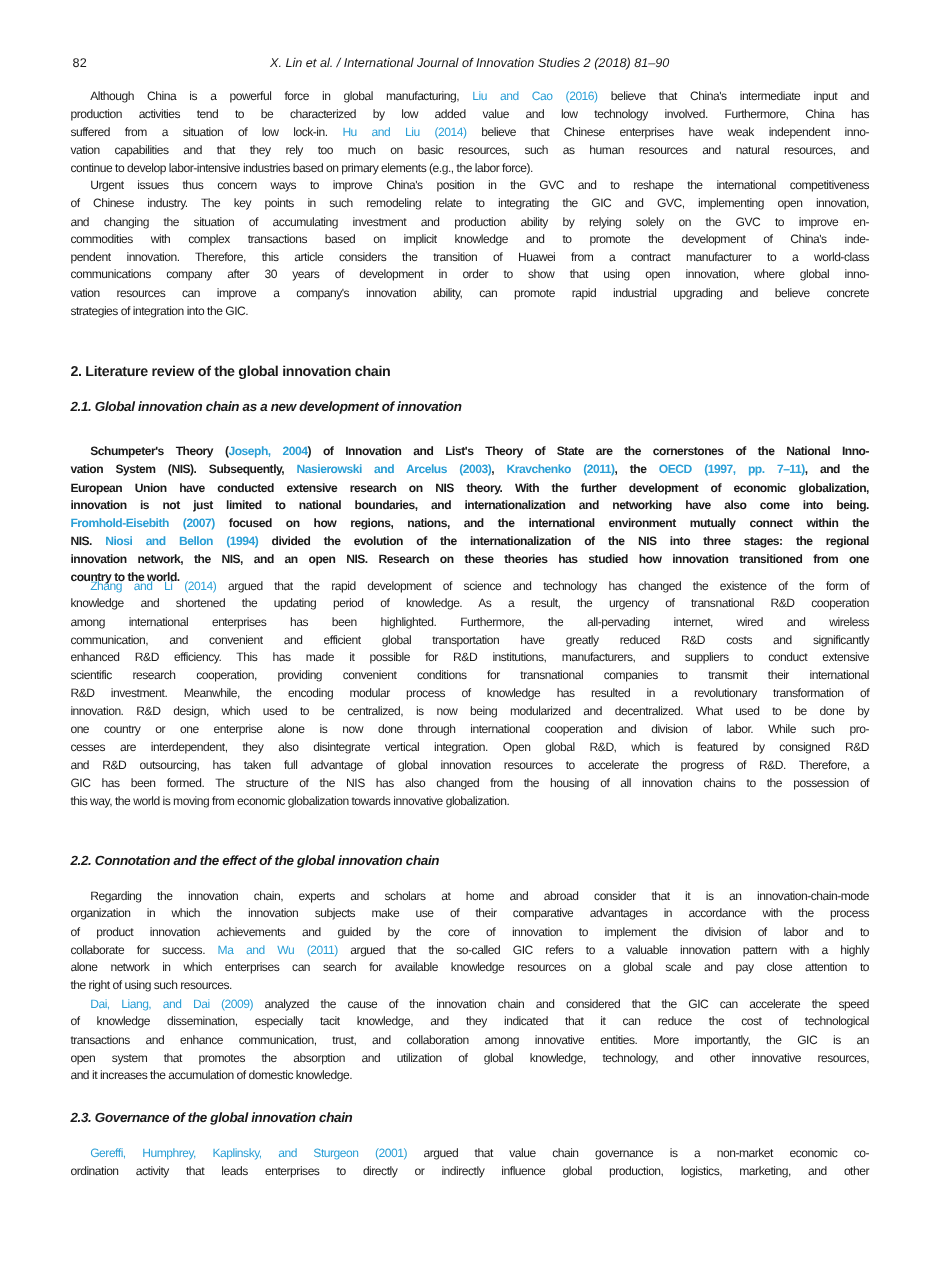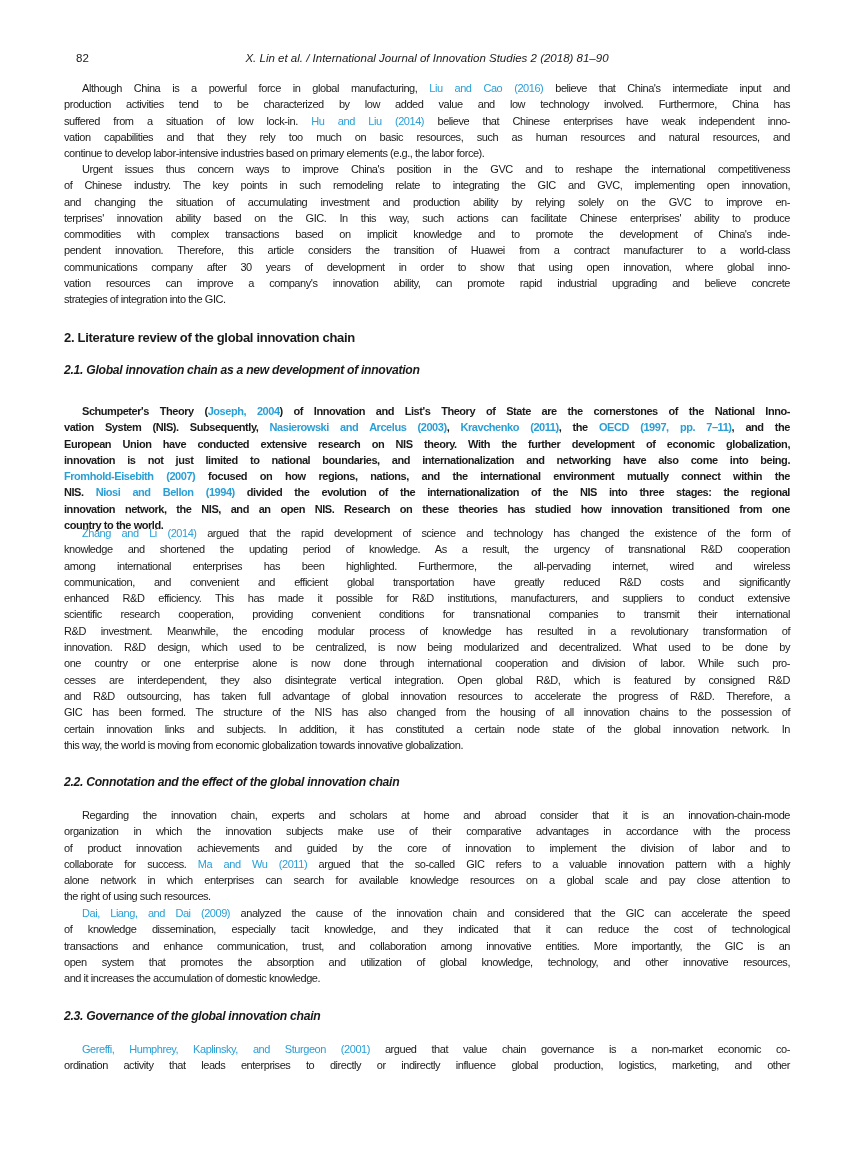--- a/index.html
+++ b/index.html
@@ -1,20 +1,20 @@
 <!DOCTYPE html>
 <html><head>
 <meta charset="utf-8">
 <style>
   html, body { margin: 0; padding: 0; background: #ffffff; }
   body { width: 846px; height: 1155px; position: relative; overflow: hidden; }
   .page { position: absolute; left: 64px; top: 0; width: 726px; color: #1a1a1a;
     font-family: "Liberation Sans Narrow", "Liberation Sans", sans-serif; }
   .running-header { position: absolute; top: 52px; left: 0; width: 726px; height: 16px; font-size: 11.5px; }
-  .page-num { position: absolute; left: 12px; top: 0; }
+  .page-num { position: absolute; left: 2px; top: 0; }
   .journal { position: absolute; left: 0; right: 0; text-align: center; font-style: italic; }
   .para { position: absolute; left: 0; width: 726px; font-size: 11px; letter-spacing: -0.45px; }
   .ln { display: block; height: 16.3px; line-height: 16.3px; white-space: nowrap; text-align: justify; text-align-last: justify; }
   .ln.last { text-align-last: left; }
   .ln.indent { padding-left: 18px; }
   .cite { color: #2a9fd6; }
   .h1 { position: absolute; left: 0; font-weight: bold; font-size: 13px; letter-spacing: -0.3px; }
   .h2 { position: absolute; left: 0; font-style: italic; font-size: 12.2px; letter-spacing: -0.3px; font-weight: bold; }
 </style>
 </head>
@@ -32,21 +32,20 @@
     <span class="ln">production activities tend to be characterized by low added value and low technology involved. Furthermore, China has</span>
     <span class="ln"><span>suffered from a situation of low lock-in.</span> <a class="cite">Hu and Liu (2014)</a> <span>believe that Chinese enterprises have weak independent inno-</span></span>
     <span class="ln">vation capabilities and that they rely too much on basic resources, such as human resources and natural resources, and</span>
     <span class="ln last">continue to develop labor-intensive industries based on primary elements (e.g., the labor force).</span>
   </div>
 
   <div class="para" style="top:161px;">
     <span class="ln indent">Urgent issues thus concern ways to improve China's position in the GVC and to reshape the international competitiveness</span>
     <span class="ln">of Chinese industry. The key points in such remodeling relate to integrating the GIC and GVC, implementing open innovation,</span>
     <span class="ln">and changing the situation of accumulating investment and production ability by relying solely on the GVC to improve en-</span>
-    <span class="ln">terprises' innovation ability based on the GIC. In this way, such actions can facilitate Chinese enterprises' ability to produce</span>
     <span class="ln">commodities with complex transactions based on implicit knowledge and to promote the development of China's inde-</span>
     <span class="ln">pendent innovation. Therefore, this article considers the transition of Huawei from a contract manufacturer to a world-class</span>
     <span class="ln">communications company after 30 years of development in order to show that using open innovation, where global inno-</span>
     <span class="ln">vation resources can improve a company's innovation ability, can promote rapid industrial upgrading and believe concrete</span>
     <span class="ln last">strategies of integration into the GIC.</span>
   </div>
 
   <div class="h1" style="top:330px;">2.  Literature review of the global innovation chain</div>
   <div class="h2" style="top:363px;">2.1.  Global innovation chain as a new development of innovation</div>
 
@@ -67,21 +66,20 @@
     <span class="ln">among international enterprises has been highlighted. Furthermore, the all-pervading internet, wired and wireless</span>
     <span class="ln">communication, and convenient and efficient global transportation have greatly reduced R&amp;D costs and significantly</span>
     <span class="ln">enhanced R&amp;D efficiency. This has made it possible for R&amp;D institutions, manufacturers, and suppliers to conduct extensive</span>
     <span class="ln">scientific research cooperation, providing convenient conditions for transnational companies to transmit their international</span>
     <span class="ln">R&amp;D investment. Meanwhile, the encoding modular process of knowledge has resulted in a revolutionary transformation of</span>
     <span class="ln">innovation. R&amp;D design, which used to be centralized, is now being modularized and decentralized. What used to be done by</span>
     <span class="ln">one country or one enterprise alone is now done through international cooperation and division of labor. While such pro-</span>
     <span class="ln">cesses are interdependent, they also disintegrate vertical integration. Open global R&amp;D, which is featured by consigned R&amp;D</span>
     <span class="ln">and R&amp;D outsourcing, has taken full advantage of global innovation resources to accelerate the progress of R&amp;D. Therefore, a</span>
     <span class="ln">GIC has been formed. The structure of the NIS has also changed from the housing of all innovation chains to the possession of</span>
-    <span class="ln">certain innovation links and subjects. In addition, it has constituted a certain node state of the global innovation network. In</span>
     <span class="ln last">this way, the world is moving from economic globalization towards innovative globalization.</span>
   </div>
 
   <div class="h2" style="top:775px;">2.2.  Connotation and the effect of the global innovation chain</div>
 
   <div class="para" style="top:807px;">
     <span class="ln indent">Regarding the innovation chain, experts and scholars at home and abroad consider that it is an innovation-chain-mode</span>
     <span class="ln">organization in which the innovation subjects make use of their comparative advantages in accordance with the process</span>
     <span class="ln">of product innovation achievements and guided by the core of innovation to implement the division of labor and to</span>
     <span class="ln"><span>collaborate for success.</span> <a class="cite">Ma and Wu (2011)</a> <span>argued that the so-called GIC refers to a valuable innovation pattern with a highly</span></span>

